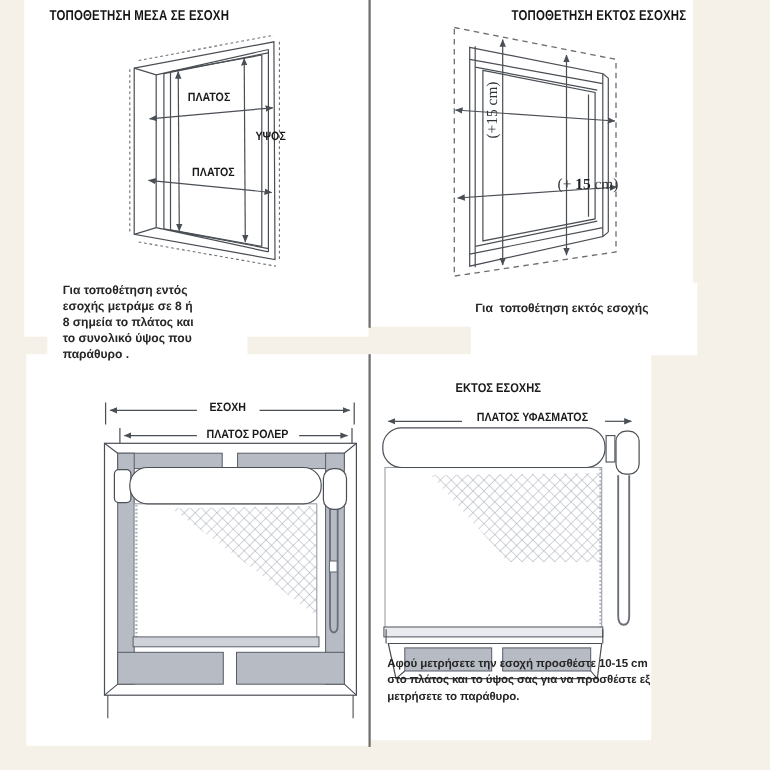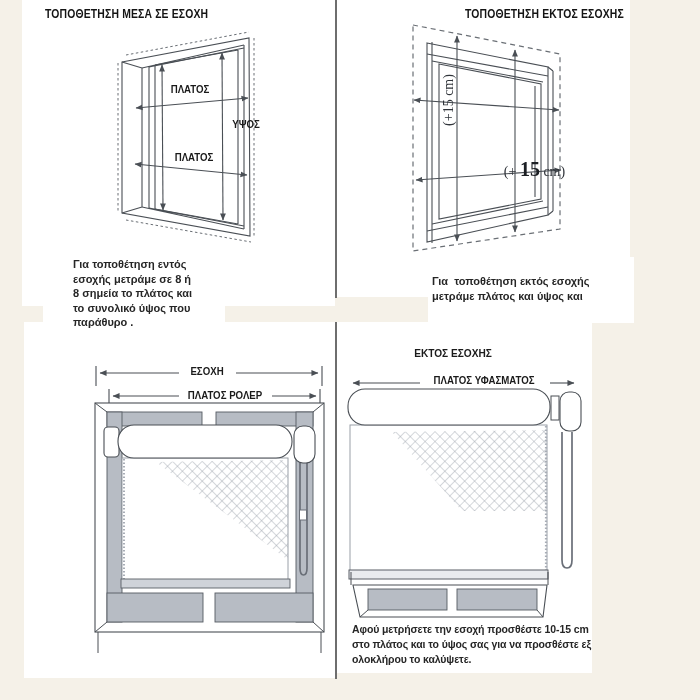--- a/index.html
+++ b/index.html
@@ -19,21 +19,21 @@
   }
   .lbl{
     position:absolute;font-weight:bold;font-size:11px;color:#1a1a1a;
     white-space:pre;transform:translate(-50%,-50%) scaleX(.88);
   }
   .lbl.big{font-size:11.5px;}
   .serif-lbl{
     position:absolute;font-family:"Liberation Serif",serif;font-size:14px;
     color:#30343a;white-space:pre;transform:translate(-50%,-50%);
   }
-  .serif-lbl b{font-size:20px;color:#1c1f24;}
+  .serif-lbl b{font-size:14px;color:#1c1f24;}
   .serif-rot{
     position:absolute;font-family:"Liberation Serif",serif;font-size:14px;
     color:#30343a;white-space:pre;transform:translate(-50%,-50%) rotate(-90deg);
   }
   .caption{position:absolute;font-weight:bold;color:#262626;}
   .caption div{white-space:pre;}
   .cap-md div{font-size:11px;line-height:14.6px;}
   .cap-sm div{font-size:10.5px;line-height:15px;letter-spacing:-.1px;}
 </style>
 </head>
@@ -155,30 +155,29 @@
 <div class="serif-lbl" style="left:531px;top:161px;">
   <span>(+ </span><b>15</b><span> cm)</span>
 </div>
 
 <div class="lbl" style="left:207px;top:371px;">ΕΣΟΧΗ</div>
 <div class="lbl" style="left:225px;top:395px;">ΠΛΑΤΟΣ ΡΟΛΕΡ</div>
 
 <div class="lbl big" style="left:453px;top:353px;">ΕΚΤΟΣ ΕΣΟΧΗΣ</div>
 <div class="lbl" style="left:484px;top:380px;">ΠΛΑΤΟΣ ΥΦΑΣΜΑΤΟΣ</div>
 
-<div class="caption cap-md" style="left:73px;top:257px;">
+<div class="caption cap-md" style="left:57px;top:257px;">
   <div>Για τοποθέτηση εντός</div>
   <div>εσοχής μετράμε σε 8 ή</div>
   <div>8 σημεία το πλάτος και</div>
   <div>το συνολικό ύψος που</div>
   <div>παράθυρο .</div>
 </div>
 
 <div class="caption cap-md" style="left:432px;top:274px;">
   <div>Για  τοποθέτηση εκτός εσοχής</div>
-  <div>μετράμε πλάτος και ύψος και</div>
 </div>
 
-<div class="caption cap-sm" style="left:352px;top:622px;">
+<div class="caption cap-sm" style="left:352px;top:596px;">
   <div>Αφού μετρήσετε την εσοχή προσθέστε 10-15 cm</div>
   <div>στο πλάτος και το ύψος σας για να προσθέστε εξ</div>
-  <div>ολοκλήρου το καλύψετε.</div>
+  <div>μετρήσετε το παράθυρο.</div>
 </div>
 
 </body></html>

